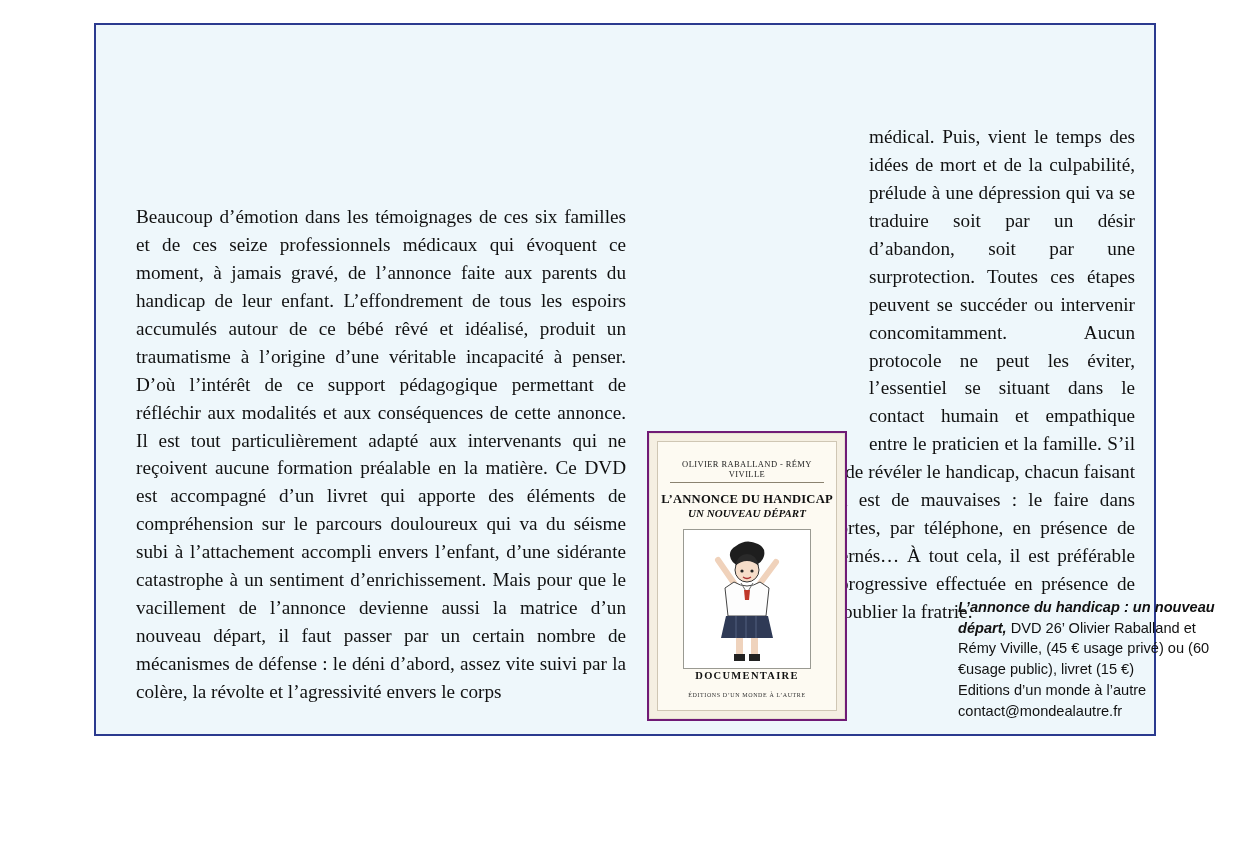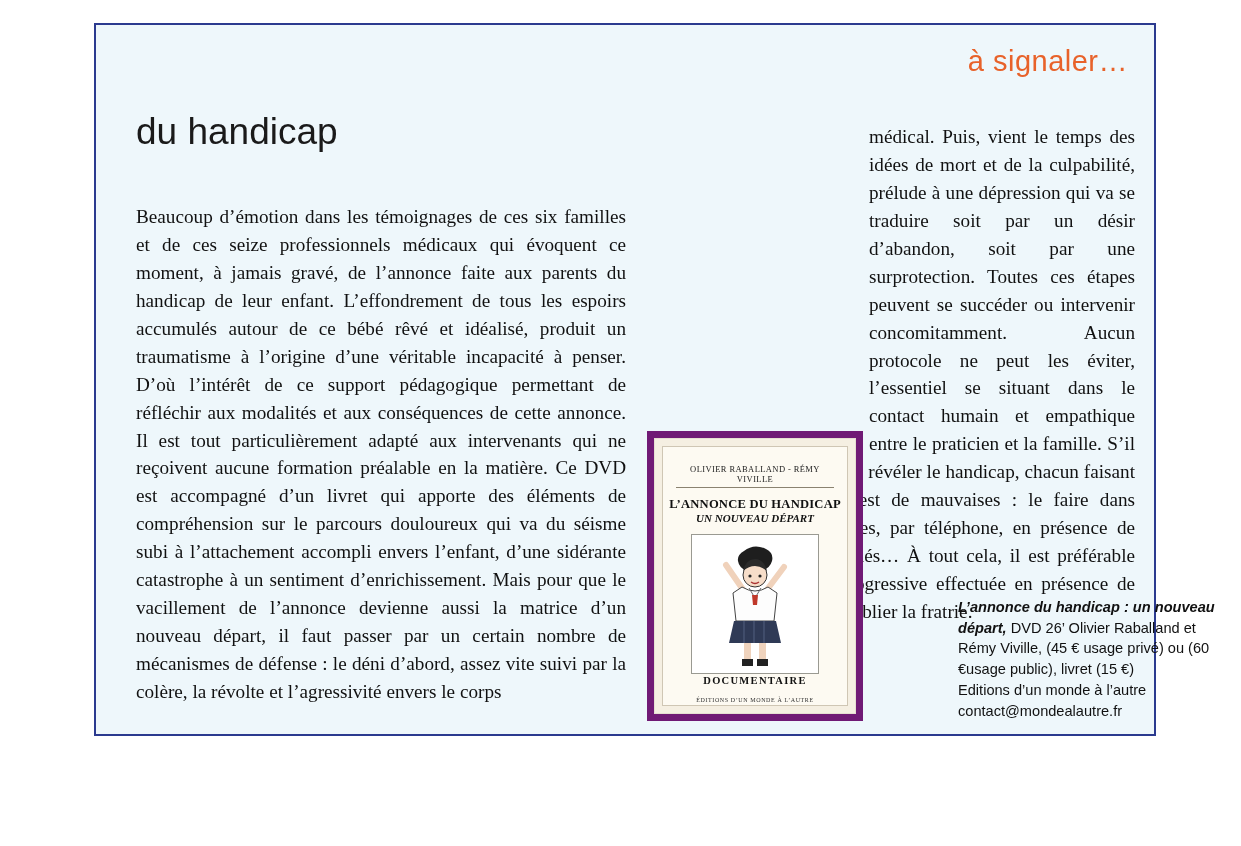--- a/index.html
+++ b/index.html
@@ -91,24 +91,24 @@
     height: 300px;
     margin: 6px 16px 10px 0;
     shape-outside: margin-box;
   }
 
   
   .cover {
     position: absolute;
     left: 551px;
     top: 406px;
-    width: 216px;
+    width: 200px;
     height: 290px;
     background: #f5efe2;
-    border: 7px solid #701a75;
+    border: 2px solid #701a75;
     box-sizing: border-box;
     box-shadow: 0 0 0 1px #e6dfd2 inset;
   }
   .cover-inner {
     position: absolute;
     left: 8px; top: 8px; right: 8px; bottom: 8px;
     background: #fdfaf2;
     border: 1px solid #cfc6b4;
     display: flex;
     flex-direction: column;
@@ -205,24 +205,22 @@
     vertical-align: -1px;
   }
 </style>
 </head>
 <body>
 
 <div class="page">
 
   <div class="article-box">
 
-    <div class="kicker">à signaler…</div>
 
     <h1 class="headline">
-      <span class="l2">du handicap</span>
     </h1>
 
     <div class="col col-left">
       <p>Beaucoup d’émotion dans les témoignages de ces six familles et de ces seize professionnels médicaux qui évoquent ce moment, à jamais gravé, de l’annonce faite aux parents du handicap de leur enfant. L’effondrement de tous les espoirs accumulés autour de ce bébé rêvé et idéalisé, produit un traumatisme à l’origine d’une véritable incapacité à penser. D’où l’intérêt de ce support pédagogique permettant de réfléchir aux modalités et aux conséquences de cette annonce. Il est tout particulièrement adapté aux intervenants qui ne reçoivent aucune formation préalable en la matière. Ce DVD est accompagné d’un livret qui apporte des éléments de compréhension sur le parcours douloureux qui va du séisme subi à l’attachement accompli envers l’enfant, d’une sidérante catastrophe à un sentiment d’enrichissement. Mais pour que le vacillement de l’annonce devienne aussi la matrice d’un nouveau départ, il faut passer par un certain nombre de mécanismes de défense : le déni d’abord, assez vite suivi par la colère, la révolte et l’agressivité envers le corps</p>
     </div>
 
     <div class="col col-right">
       <div class="cover-float"></div>
       <p>médical. Puis, vient le temps des idées de mort et de la culpabilité, prélude à une dépression qui va se traduire soit par un désir d’abandon, soit par une surprotection. Toutes ces étapes peuvent se succéder ou intervenir concomitamment. Aucun protocole ne peut les éviter, l’essentiel se situant dans le contact humain et empathique entre le praticien et la famille. S’il n’y a pas de bonne façon de révéler le handicap, chacun faisant avec ce qu’il est, il en est de mauvaises : le faire dans l’urgence, entre deux portes, par téléphone, en présence de tiers étrangers non concernés… À tout cela, il est préférable d’adopter une annonce progressive effectuée en présence de l’enfant concerné et sans oublier la fratrie.</p>
     </div>

